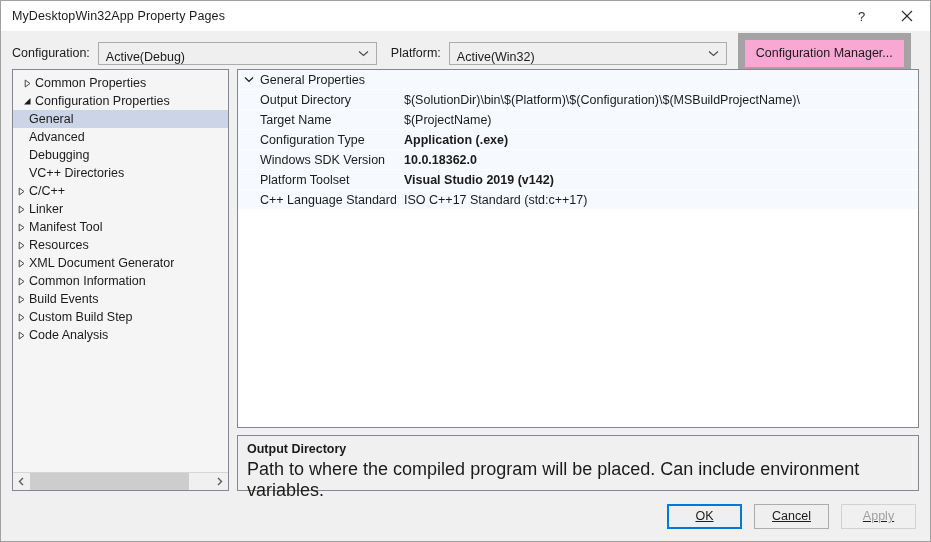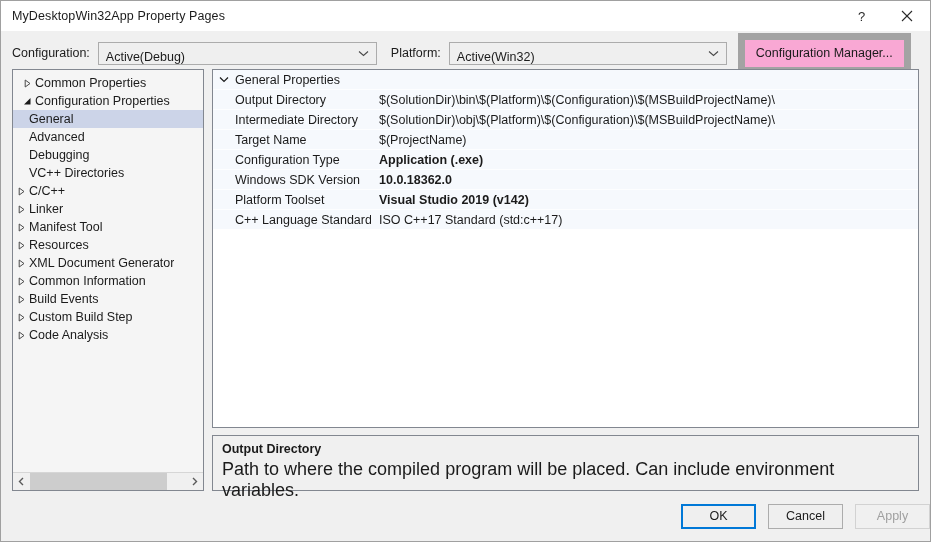--- a/index.html
+++ b/index.html
@@ -117,21 +117,21 @@
   .body {
     flex: 1 1 auto;
     display: flex;
     padding: 0 11px;
     box-sizing: border-box;
     min-height: 0;
   }
 
   
   .treepanel {
-    width: 192px;
+    width: 217px;
     flex: 0 0 auto;
     display: flex;
     flex-direction: column;
     background: #f5f5f5;
     border: 1px solid #828790;
     box-sizing: border-box;
   }
   .tree {
     flex: 1 1 auto;
     overflow: hidden;
@@ -273,21 +273,23 @@
     color: #1b1b1b;
   }
 
   
   .footer {
     flex: 0 0 auto;
     height: 50px;
     display: flex;
     align-items: center;
     justify-content: flex-end;
-    box-sizing: border-box;
+    padding-right: 14px;
+    box-sizing: border-box;
+    text-decoration: underline;
   }
   .btn {
     width: 75px;
     height: 25px;
     box-sizing: border-box;
     margin-left: 12px;
     background: #efefef;
     border: 1px solid #acacac;
     font-family: "Liberation Sans", sans-serif;
     font-size: 12.5px;
@@ -485,24 +487,20 @@
             </svg>
           </span>
           <span>General Properties</span>
         </div>
         <div id="grid-rows">
             <div class="prow">
               <div class="pname">Output Directory</div>
               <div class="pval">$(SolutionDir)\bin\$(Platform)\$(Configuration)\$(MSBuildProjectName)\</div>
             </div>
             <div class="prow">
-              <div class="pname">Intermediate Directory</div>
-              <div class="pval">$(SolutionDir)\obj\$(Platform)\$(Configuration)\$(MSBuildProjectName)\</div>
-            </div>
-            <div class="prow">
               <div class="pname">Target Name</div>
               <div class="pval">$(ProjectName)</div>
             </div>
             <div class="prow">
               <div class="pname">Configuration Type</div>
               <div class="pval bold">Application (.exe)</div>
             </div>
             <div class="prow">
               <div class="pname">Windows SDK Version</div>
               <div class="pval bold">10.0.18362.0</div>

